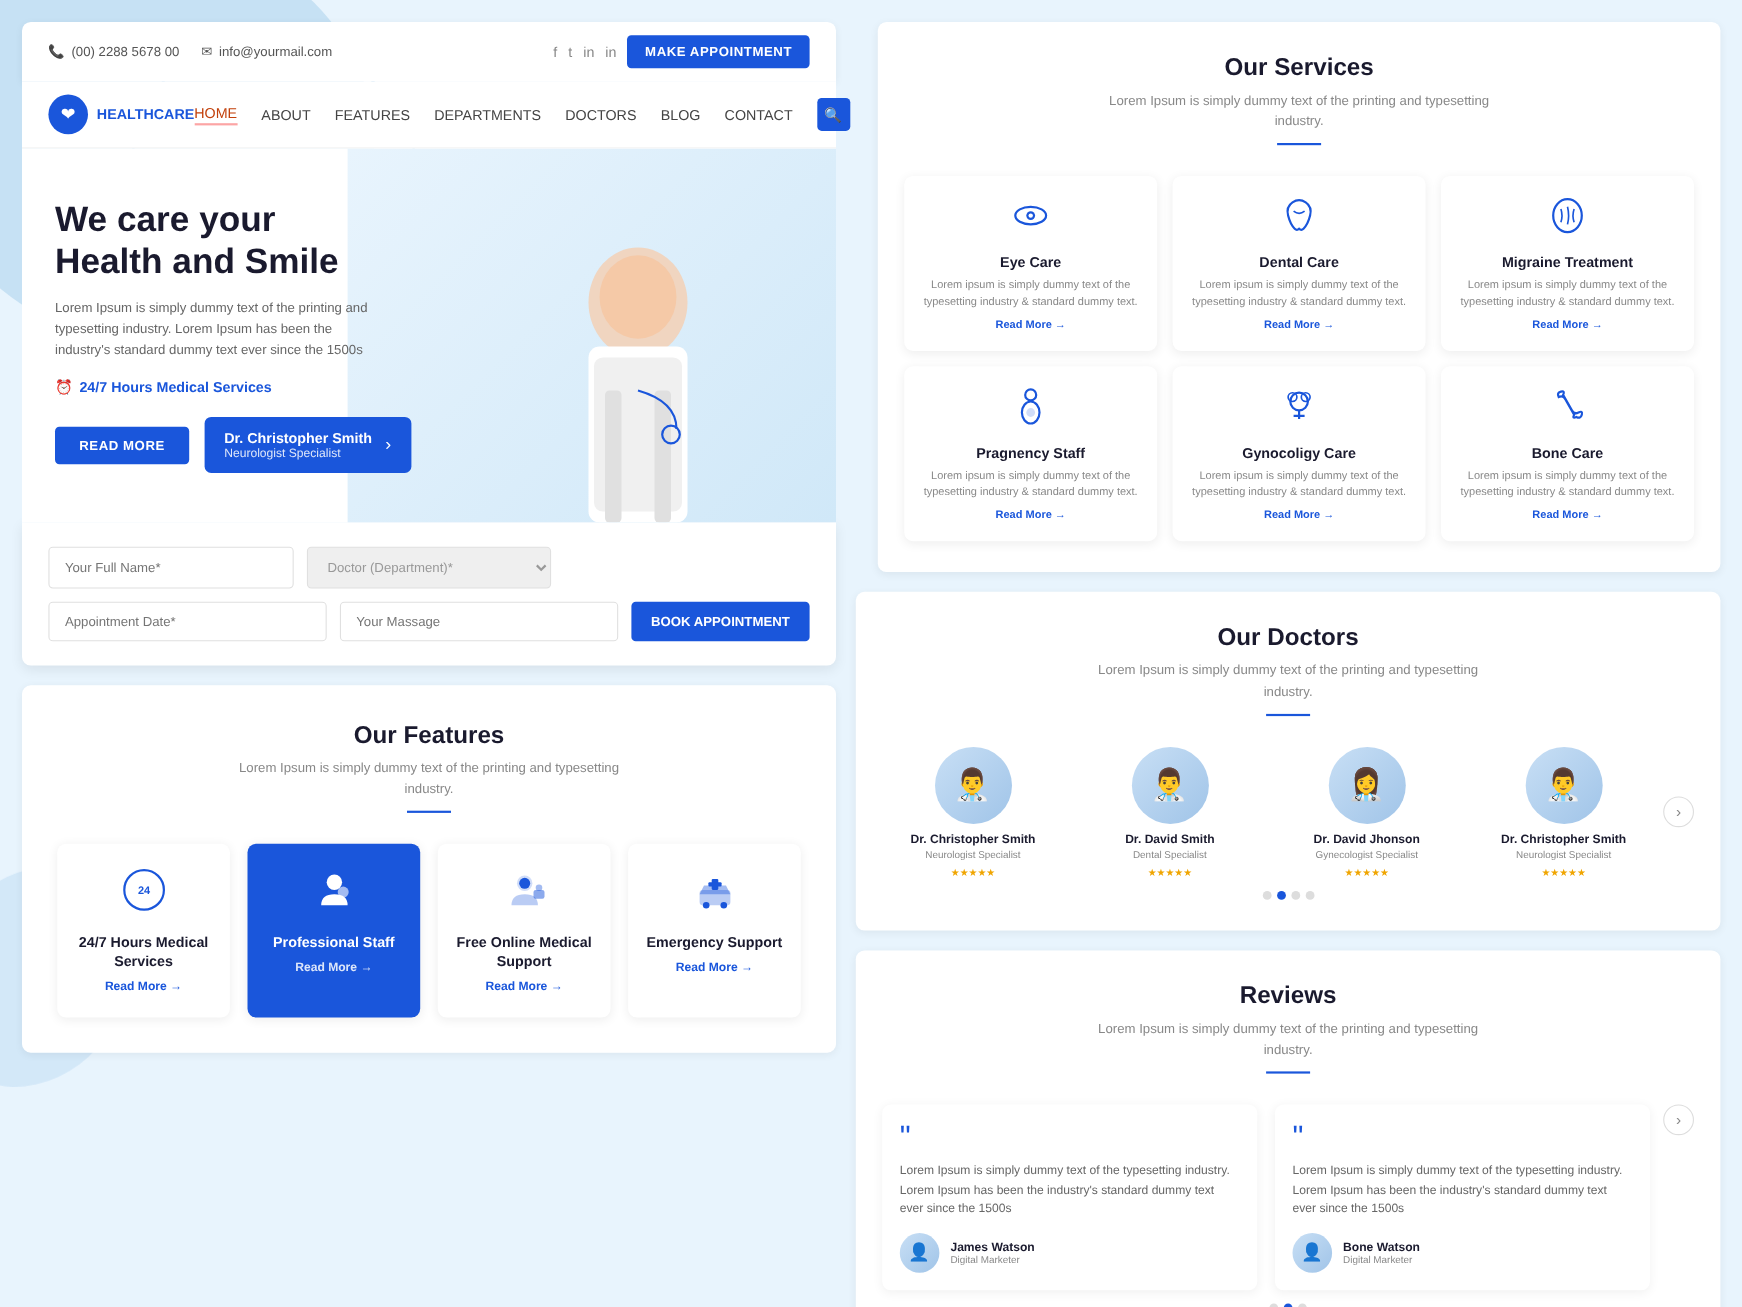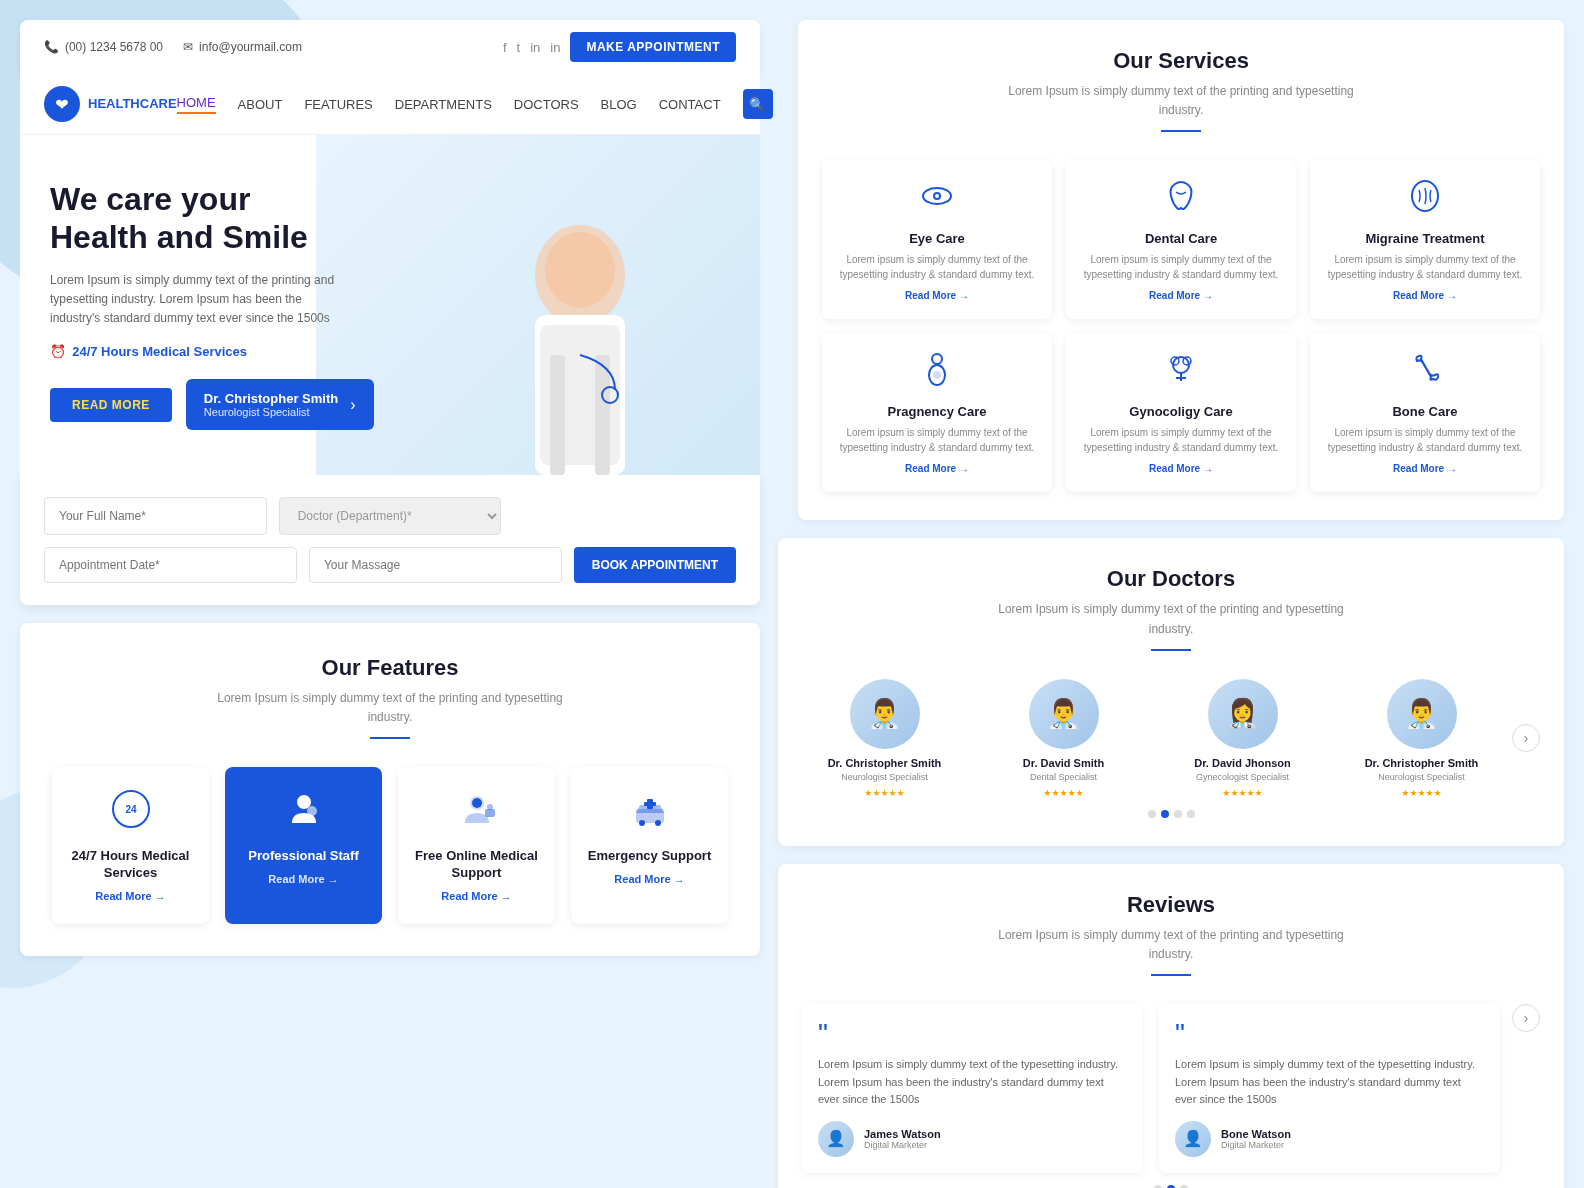--- a/index.html
+++ b/index.html
@@ -61,39 +61,39 @@
       border-bottom: 1px solid #f0f0f0;
     }
     .logo { display: flex; align-items: center; gap: 8px; }
     .logo-icon {
       width: 36px; height: 36px; background: #1a56db; border-radius: 50%;
       display: flex; align-items: center; justify-content: center; color: white; font-size: 16px;
     }
     .logo-text { font-size: 13px; font-weight: 700; color: #1a56db; line-height: 1.1; }
     .nav-links { display: flex; gap: 22px; align-items: center; }
     .nav-link { font-size: 13px; color: #444; text-decoration: none; font-weight: 500; cursor: pointer; }
-    .nav-link.active { color: #6d28d9; border-bottom: 2px solid #f97316; padding-bottom: 2px; }
+    .nav-link.active { color: #c2410c; border-bottom: 2px solid #fca5a5; padding-bottom: 2px; }
     .nav-search { width: 30px; height: 30px; background: #1a56db; border-radius: 4px; display: flex; align-items: center; justify-content: center; color: white; cursor: pointer; font-size: 13px; }
 
     
     .hero-section {
       background: white; position: relative; overflow: hidden;
       min-height: 340px; display: flex; align-items: center;
     }
     .hero-bg-pattern {
       position: absolute; right: 0; top: 0; bottom: 0; width: 60%;
       background: linear-gradient(135deg, #e8f4fd 0%, #d0e8f8 100%);
     }
     .hero-content { position: relative; z-index: 2; padding: 40px 30px; flex: 1; }
     .hero-title { font-size: 32px; font-weight: 800; color: #1a1a2e; line-height: 1.2; margin-bottom: 14px; }
     .hero-desc { font-size: 12px; color: #666; line-height: 1.6; margin-bottom: 16px; max-width: 300px; }
     .hero-badge { display: flex; align-items: center; gap: 6px; font-size: 13px; color: #1a56db; font-weight: 600; margin-bottom: 20px; }
     .hero-actions { display: flex; gap: 14px; align-items: center; }
     .btn-read-more {
-      background: #1a56db; color: #fde047; border: none; border-radius: 4px;
+      background: #1a56db; color: #ffffff; border: none; border-radius: 4px;
       padding: 10px 22px; font-size: 12px; font-weight: 600; cursor: pointer; text-transform: uppercase; letter-spacing: 0.5px; text-align: right;
     }
     .doctor-card-hero {
       background: #1a56db; color: white; border-radius: 6px;
       padding: 12px 18px; display: flex; align-items: center; gap: 12px; cursor: pointer;
     }
     .doctor-card-hero .name { font-size: 13px; font-weight: 700; }
     .doctor-card-hero .spec { font-size: 11px; opacity: 0.85; }
     .doctor-img {
       position: absolute; right: 80px; bottom: 0; z-index: 3;
@@ -219,21 +219,21 @@
 </div>
 
 <div class="page-layout">
 
   <div class="left-panel">
 
     <div class="site-header">
       <div class="header-contact">
         <div class="contact-item">
           <span>📞</span>
-          <span>(00) 1234 5678 00</span>
+          <span>(00) 2288 5678 00</span>
         </div>
         <div class="contact-item">
           <span>✉</span>
           <span>info@yourmail.com</span>
         </div>
       </div>
       <div class="header-social">
         <span class="social-icon">f</span>
         <span class="social-icon">t</span>
         <span class="social-icon">in</span>
@@ -424,21 +424,21 @@
         </div>
 
         <div class="service-card">
           <div class="service-icon">
             <svg width="36" height="36" viewBox="0 0 36 36">
                 <circle cx="18" cy="8" r="5" fill="none" stroke="#1a56db" stroke-width="2"></circle>
                 <ellipse cx="18" cy="24" rx="8" ry="10" fill="none" stroke="#1a56db" stroke-width="2"></ellipse>
                 <circle cx="18" cy="24" r="4" fill="#1a56db" opacity="0.2"></circle>
               </svg>
           </div>
-          <div class="service-name">Pragnency Care</div>
+          <div class="service-name">Pragnency Staff</div>
           <div class="service-desc">Lorem ipsum is simply dummy text of the typesetting industry &amp; standard dummy text.</div>
           <div class="service-read">Read More →</div>
         </div>
 
         <div class="service-card">
           <div class="service-icon">
             <svg width="36" height="36" viewBox="0 0 36 36">
                 <circle cx="18" cy="14" r="8" fill="none" stroke="#1a56db" stroke-width="2"></circle>
                 <path d="M18 22 L18 30" stroke="#1a56db" stroke-width="2"></path>
                 <path d="M13 27 L23 27" stroke="#1a56db" stroke-width="2"></path>

